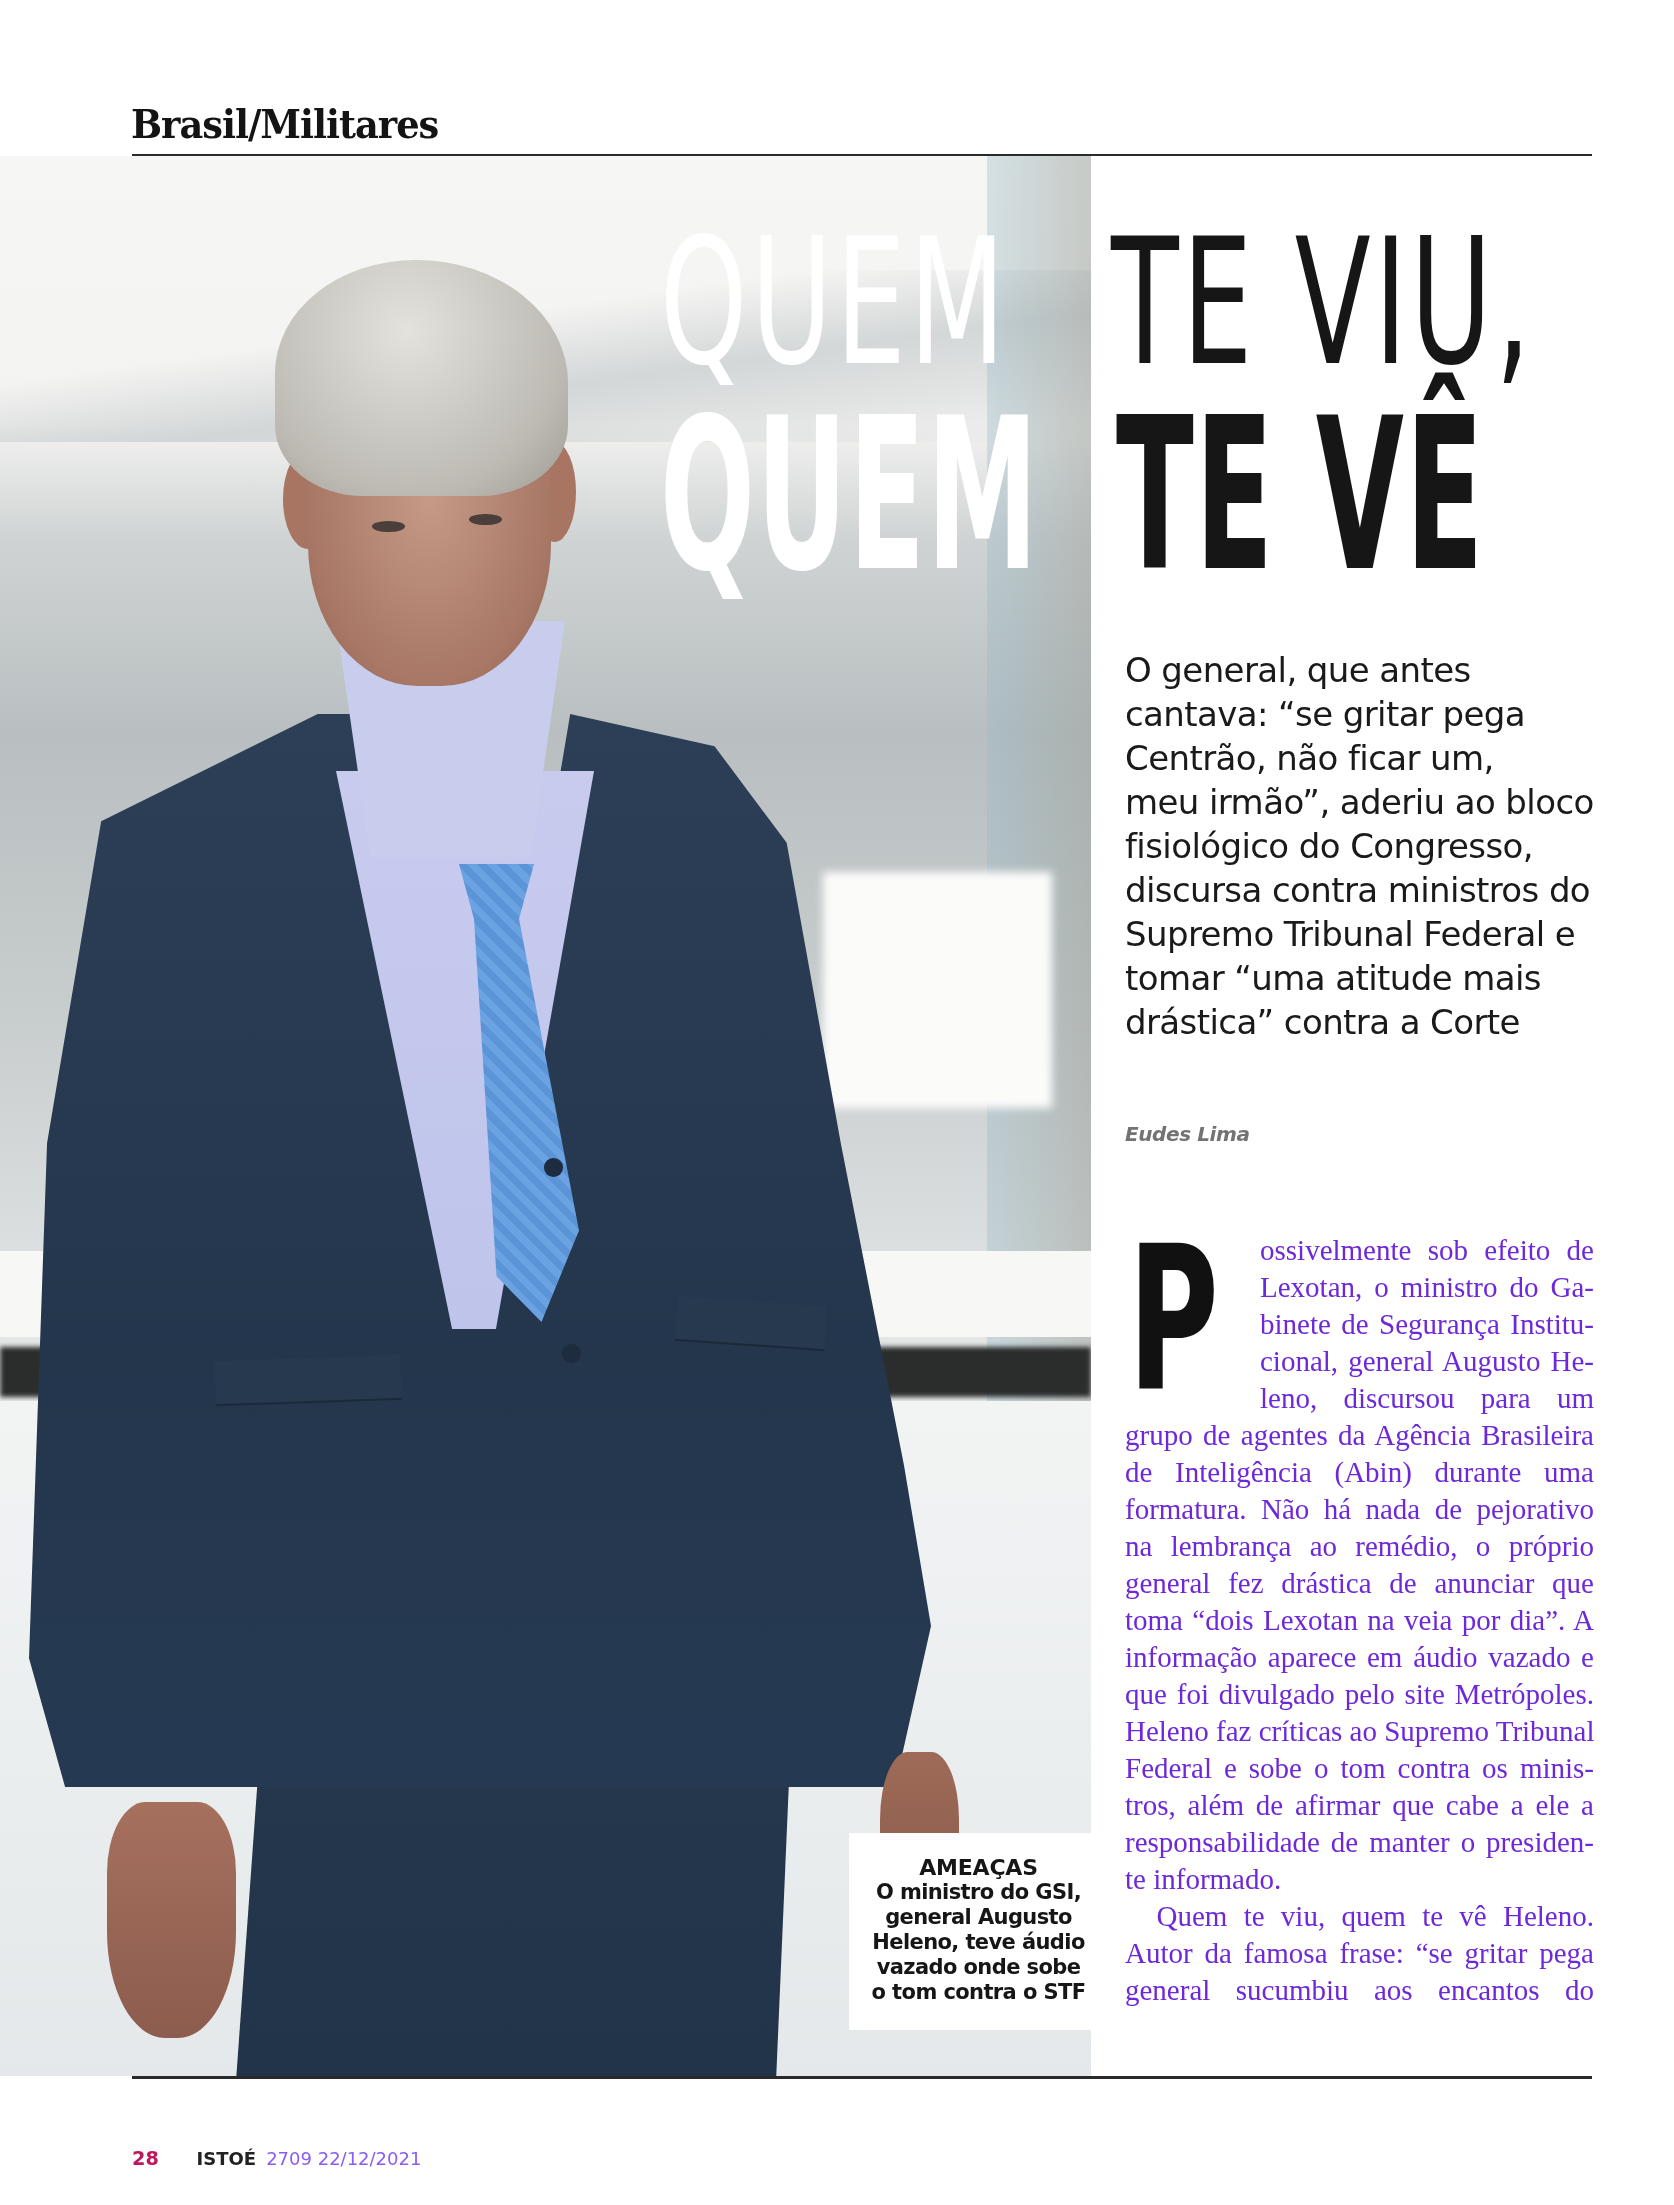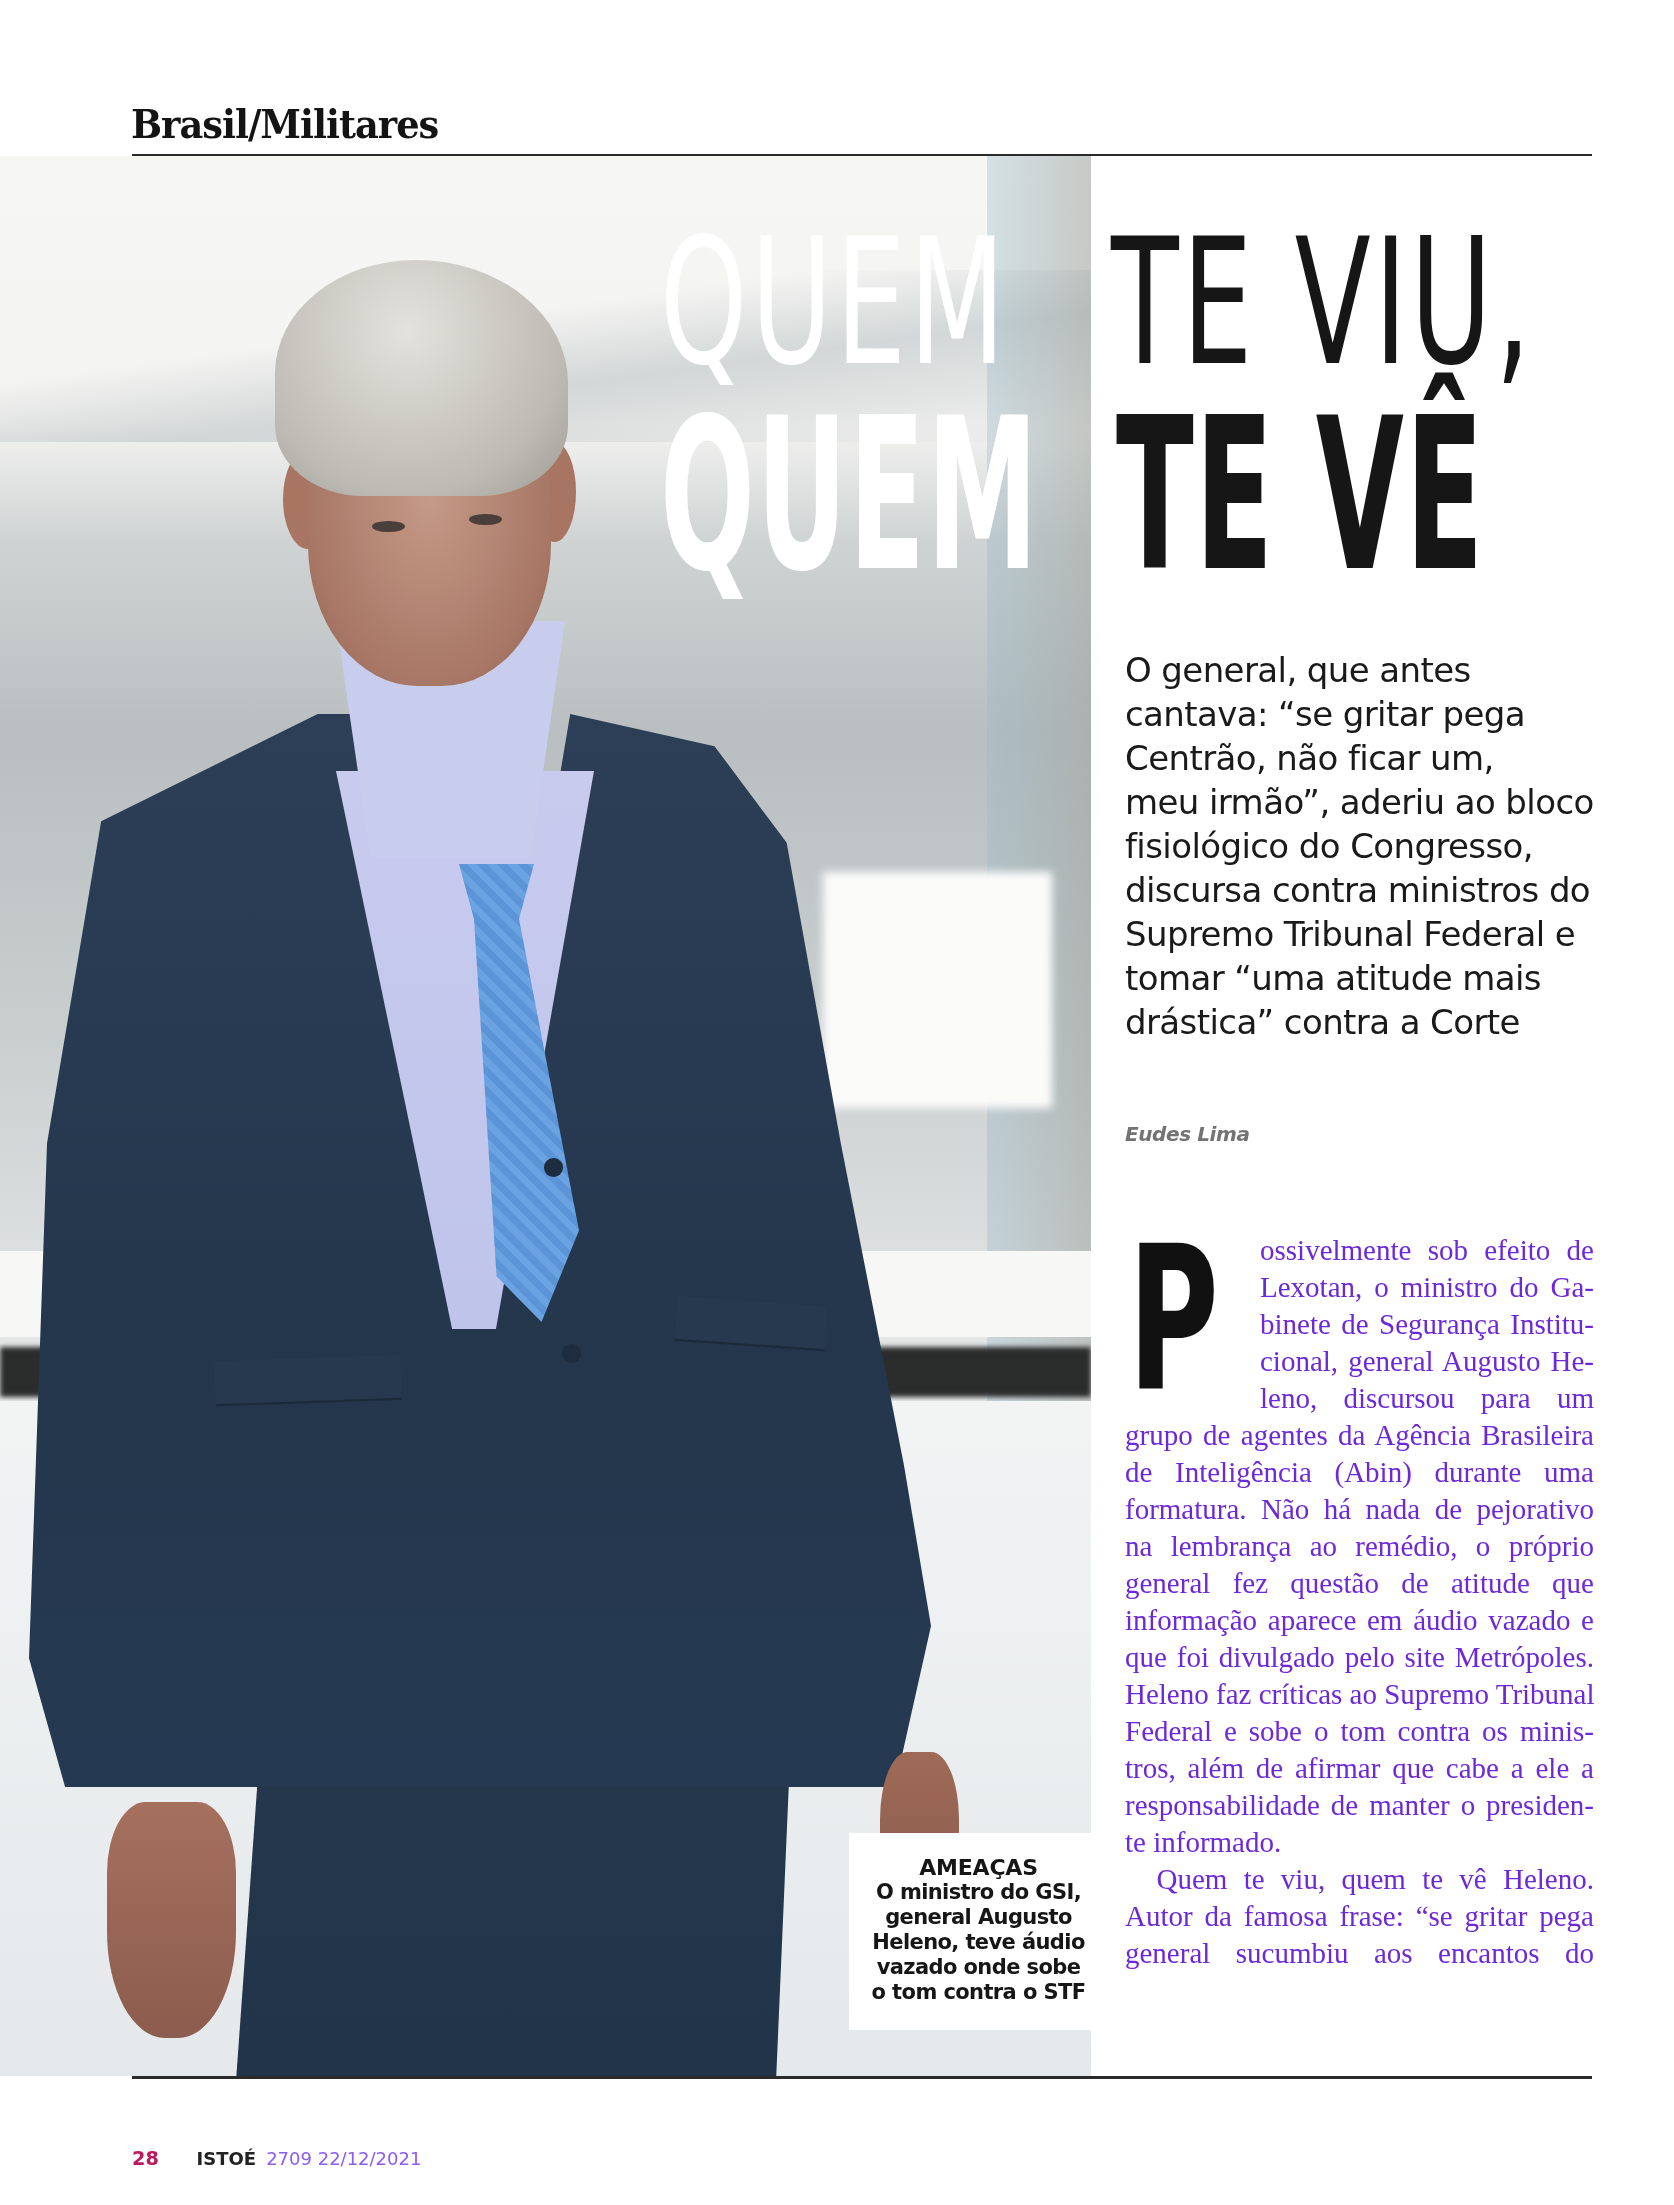--- a/index.html
+++ b/index.html
@@ -136,21 +136,22 @@
 <div class="body-col">
   <span class="body-line dc">ossivelmente sob efeito de</span>
   <span class="body-line dc">Lexotan, o ministro do Ga-</span>
   <span class="body-line dc">binete de Segurança Institu-</span>
   <span class="body-line dc">cional, general Augusto He-</span>
   <span class="body-line dc">leno, discursou para um</span>
   <span class="body-line">grupo de agentes da Agência Brasileira</span>
   <span class="body-line">de Inteligência (Abin) durante uma</span>
   <span class="body-line">formatura. Não há nada de pejorativo</span>
   <span class="body-line">na lembrança ao remédio, o próprio</span>
-  <span class="body-line">general fez questão de atitude que</span>
+  <span class="body-line">general fez drástica de anunciar que</span>
+  <span class="body-line">toma “dois Lexotan na veia por dia”. A</span>
   <span class="body-line">informação aparece em áudio vazado e</span>
   <span class="body-line">que foi divulgado pelo site Metrópoles.</span>
   <span class="body-line">Heleno faz críticas ao Supremo Tribunal</span>
   <span class="body-line">Federal e sobe o tom contra os minis-</span>
   <span class="body-line">tros, além de afirmar que cabe a ele a</span>
   <span class="body-line">responsabilidade de manter o presiden-</span>
   <span class="body-line last">te informado.</span>
   <span class="body-line para-indent">Quem te viu, quem te vê Heleno.</span>
   <span class="body-line">Autor da famosa frase: “se gritar pega</span>
   <span class="body-line">general sucumbiu aos encantos do</span>

